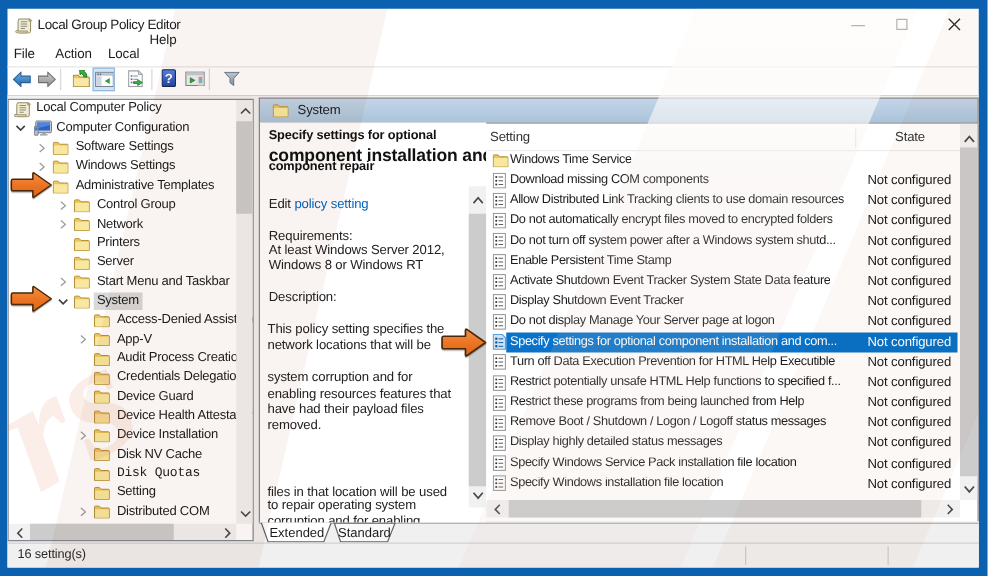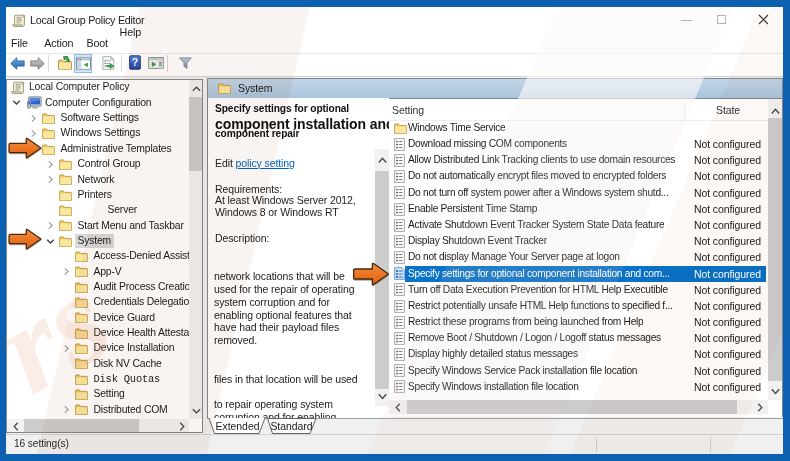--- a/index.html
+++ b/index.html
@@ -137,21 +137,21 @@
       <use href="#scroll"></use>
     </svg>
     <div class="t" style="left:24px;top:8.3px;font-size:10.8px;letter-spacing:-0.3px">Local Group Policy Editor</div>
     <div class="a" style="left:675px;top:12.5px;width:11px;height:1px;background:#333"></div>
     <div class="a" style="left:711px;top:8px;width:9px;height:9px;border:1px solid #333"></div>
     <svg class="a" style="left:752px;top:7px" width="11" height="11">
 <path d="M1 1 L10 10 M10 1 L1 10" stroke="#333" stroke-width="1.1"></path>
     </svg>
     <div class="t" style="left:5px;top:31.4px;font-size:10.7px">File</div>
     <div class="t" style="left:38.3px;top:31.4px;font-size:10.7px">Action</div>
-    <div class="t" style="left:80.4px;top:31.4px;font-size:10.7px">Boot</div>
+    <div class="t" style="left:80.4px;top:31.4px;font-size:10.7px">Local</div>
     <div class="t" style="left:113.6px;top:20px;font-size:10.7px">Help</div>
     <div class="a" style="left:0;top:45.5px;width:777px;height:1px;background:#e7e7e7"></div>
     <div class="a" style="left:0;top:69px;width:777px;height:1px;background:#d4d4d4"></div>
     <svg class="a" style="left:3.5px;top:50.4px" width="15" height="13">
       <use href="#arrleft"></use>
     </svg>
     <svg class="a" style="left:24px;top:50.4px" width="15" height="13">
       <use href="#arrright"></use>
     </svg>
     <div class="a" style="left:41.7px;top:48px;width:1px;height:17px;background:#d9d9d9"></div>
@@ -221,21 +221,21 @@
         <use href="#folder"></use>
       </svg>
       <div class="t" style="left:70.5px;top:94.5px;font-size:10.4px;letter-spacing:-0.18px;">Network</div>
       <svg class="a" style="left:52px;top:109.55000000000001px" width="13" height="11">
         <use href="#folder"></use>
       </svg>
       <div class="t" style="left:70.5px;top:109.9px;font-size:10.4px;letter-spacing:-0.18px;">Printers</div>
       <svg class="a" style="left:52px;top:124.89999999999998px" width="13" height="11">
         <use href="#folder"></use>
       </svg>
-      <div class="t" style="left:70.5px;top:125.2px;font-size:10.4px;letter-spacing:-0.18px;margin-left:30px;">Server</div>
+      <div class="t" style="left:70.5px;top:125.2px;font-size:10.4px;letter-spacing:-0.18px;">Server</div>
       <svg class="a" style="left:39.5px;top:141.25px" width="7" height="9">
         <use href="#chevr"></use>
       </svg>
       <svg class="a" style="left:52px;top:140.25px" width="13" height="11">
         <use href="#folder"></use>
       </svg>
       <div class="t" style="left:70.5px;top:140.6px;font-size:10.4px;letter-spacing:-0.18px;">Start Menu and Taskbar</div>
       <svg class="a" style="left:38.5px;top:157.6px" width="9" height="7">
         <use href="#chevd"></use>
       </svg>
@@ -320,32 +320,32 @@
     <div class="a" style="left:201px;top:71px;width:576px;height:21px;background:linear-gradient(#c3d5e7,#aac4dc);border:1px solid #82878f">
       <svg class="a" style="left:10px;top:3.5px" width="13" height="11">
         <use href="#folder"></use>
       </svg>
       <div class="t" style="left:30px;top:4.3px;">System</div>
     </div>
     <div class="a" style="left:201px;top:91px;width:182px;height:320px;background:#fff;border-left:1px solid #82878f;overflow:hidden;color:#222">
       <div class="t" style="left:7.0px;top:6.1px;font-weight:bold;color:#111;font-size:10.2px;letter-spacing:-0.1px">Specify settings for optional</div>
       <div class="t" style="left:7.0px;top:18.5px;font-weight:bold;color:#111;font-size:14px;letter-spacing:-0.1px">component installation and</div>
       <div class="t" style="left:7.0px;top:30.9px;font-weight:bold;color:#111;font-size:10.2px;letter-spacing:-0.1px">component repair</div>
-      <div class="t" style="left:7.0px;top:59.8px;">Edit <span style="color:#0563c1;text-decoration:underline">policy setting</span></div>
+      <div class="t" style="left:7.0px;top:59.8px;">Edit <span style="color:#0563c1;">policy setting</span></div>
       <div class="t" style="left:7.0px;top:85.6px;">Requirements:</div>
       <div class="t" style="left:7.0px;top:97.4px;">At least Windows Server 2012,</div>
       <div class="t" style="left:7.0px;top:109.2px;">Windows 8 or Windows RT</div>
       <div class="t" style="left:7.0px;top:135.0px;">Description:</div>
+      <div class="t" style="left:6.0px;top:160.3px;">This policy setting specifies the</div>
       <div class="t" style="left:6.0px;top:173.1px;">network locations that will be</div>
-      <div class="t" style="left:6.0px;top:185.9px;">used for the repair of operating</div>
       <div class="t" style="left:6.0px;top:198.7px;">system corruption and for</div>
-      <div class="t" style="left:6.0px;top:211.5px;">enabling optional features that</div>
+      <div class="t" style="left:6.0px;top:211.5px;">enabling resources features that</div>
       <div class="t" style="left:6.0px;top:224.3px;">have had their payload files</div>
       <div class="t" style="left:6.0px;top:237.1px;">removed.</div>
-      <div class="t" style="left:6.0px;top:276px;text-align:right;">files in that location will be used</div>
+      <div class="t" style="left:6.0px;top:291px;text-align:right;">files in that location will be used</div>
       <div class="t" style="left:6.0px;top:300.7px;">to repair operating system</div>
       <div class="t" style="left:6.0px;top:313.5px;">corruption and for enabling</div>
       <div class="vsb-track" style="left:167px;top:51px;width:14px;height:257px"></div>
       <div class="thumb" style="left:167px;top:73px;width:14px;height:218px"></div>
       <svg class="a" style="left:170px;top:59px" width="9" height="7">
         <polyline points="0.8,5.5 4.5,1.2 8.2,5.5" fill="none" stroke="#4a4a4a" stroke-width="1.4"></polyline>
       </svg>
       <svg class="a" style="left:170px;top:295px" width="9" height="7">
         <polyline points="0.8,1.2 4.5,5.5 8.2,1.2" fill="none" stroke="#4a4a4a" stroke-width="1.4"></polyline>
       </svg>

